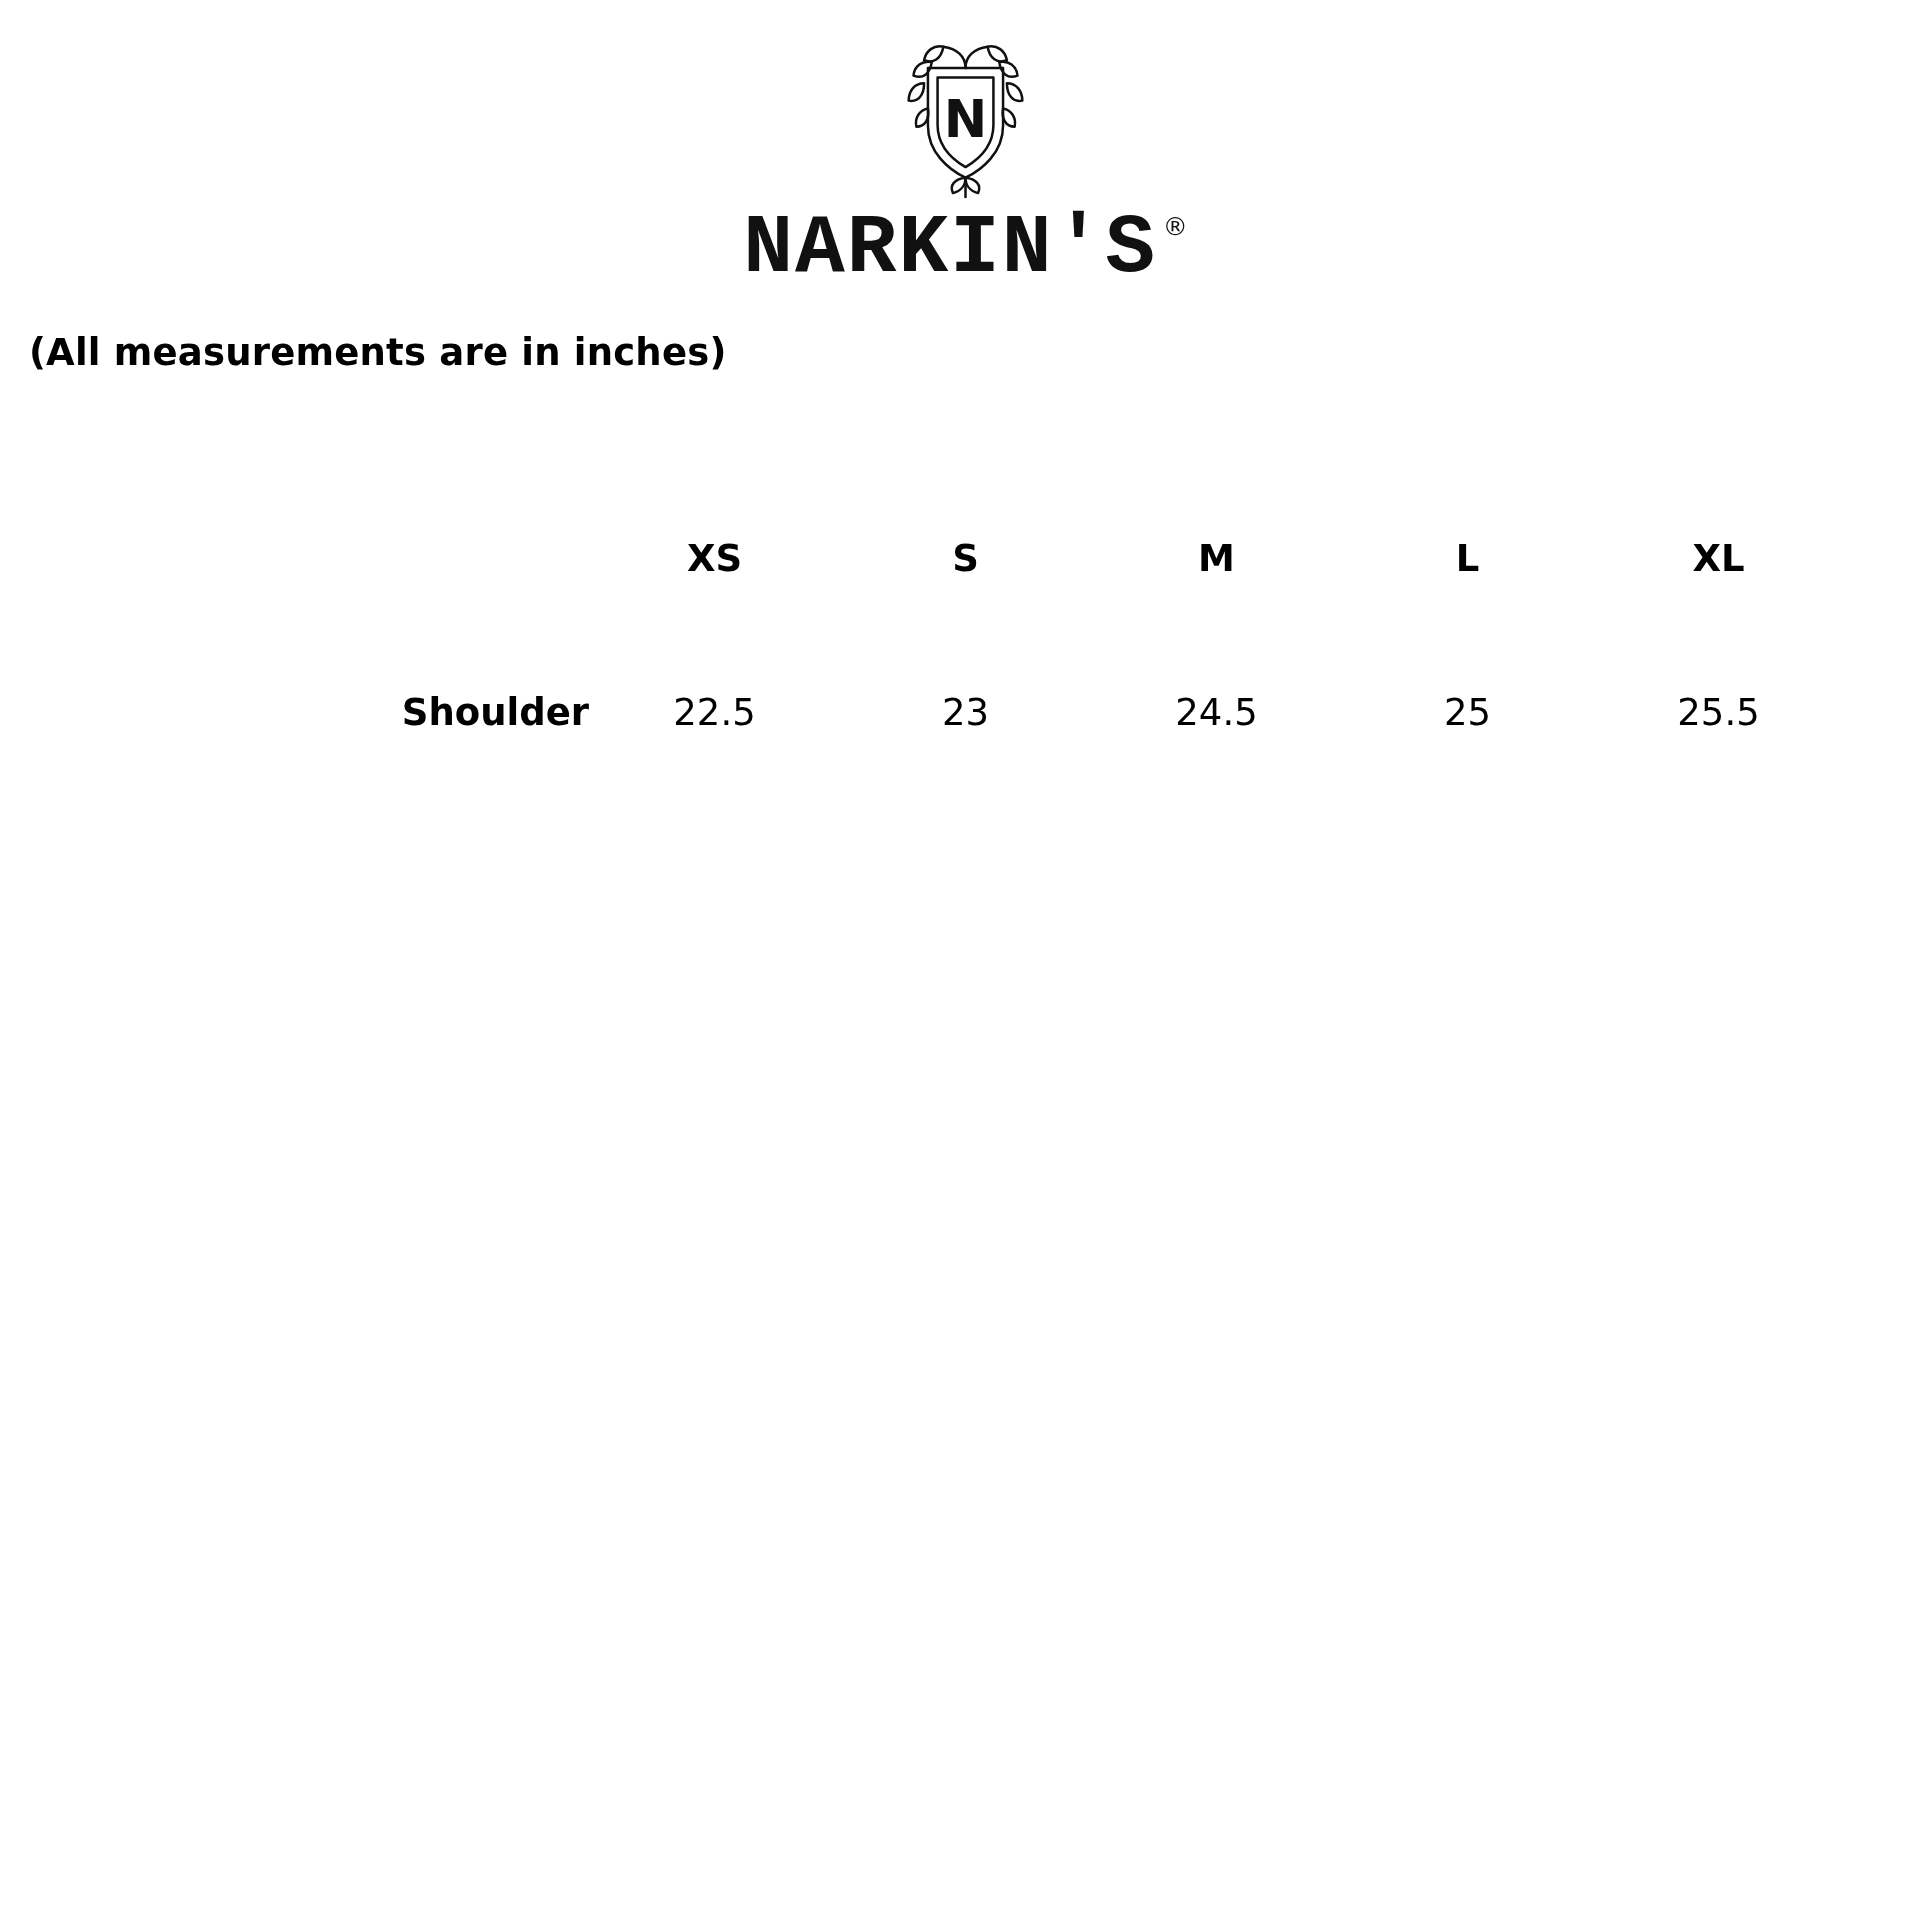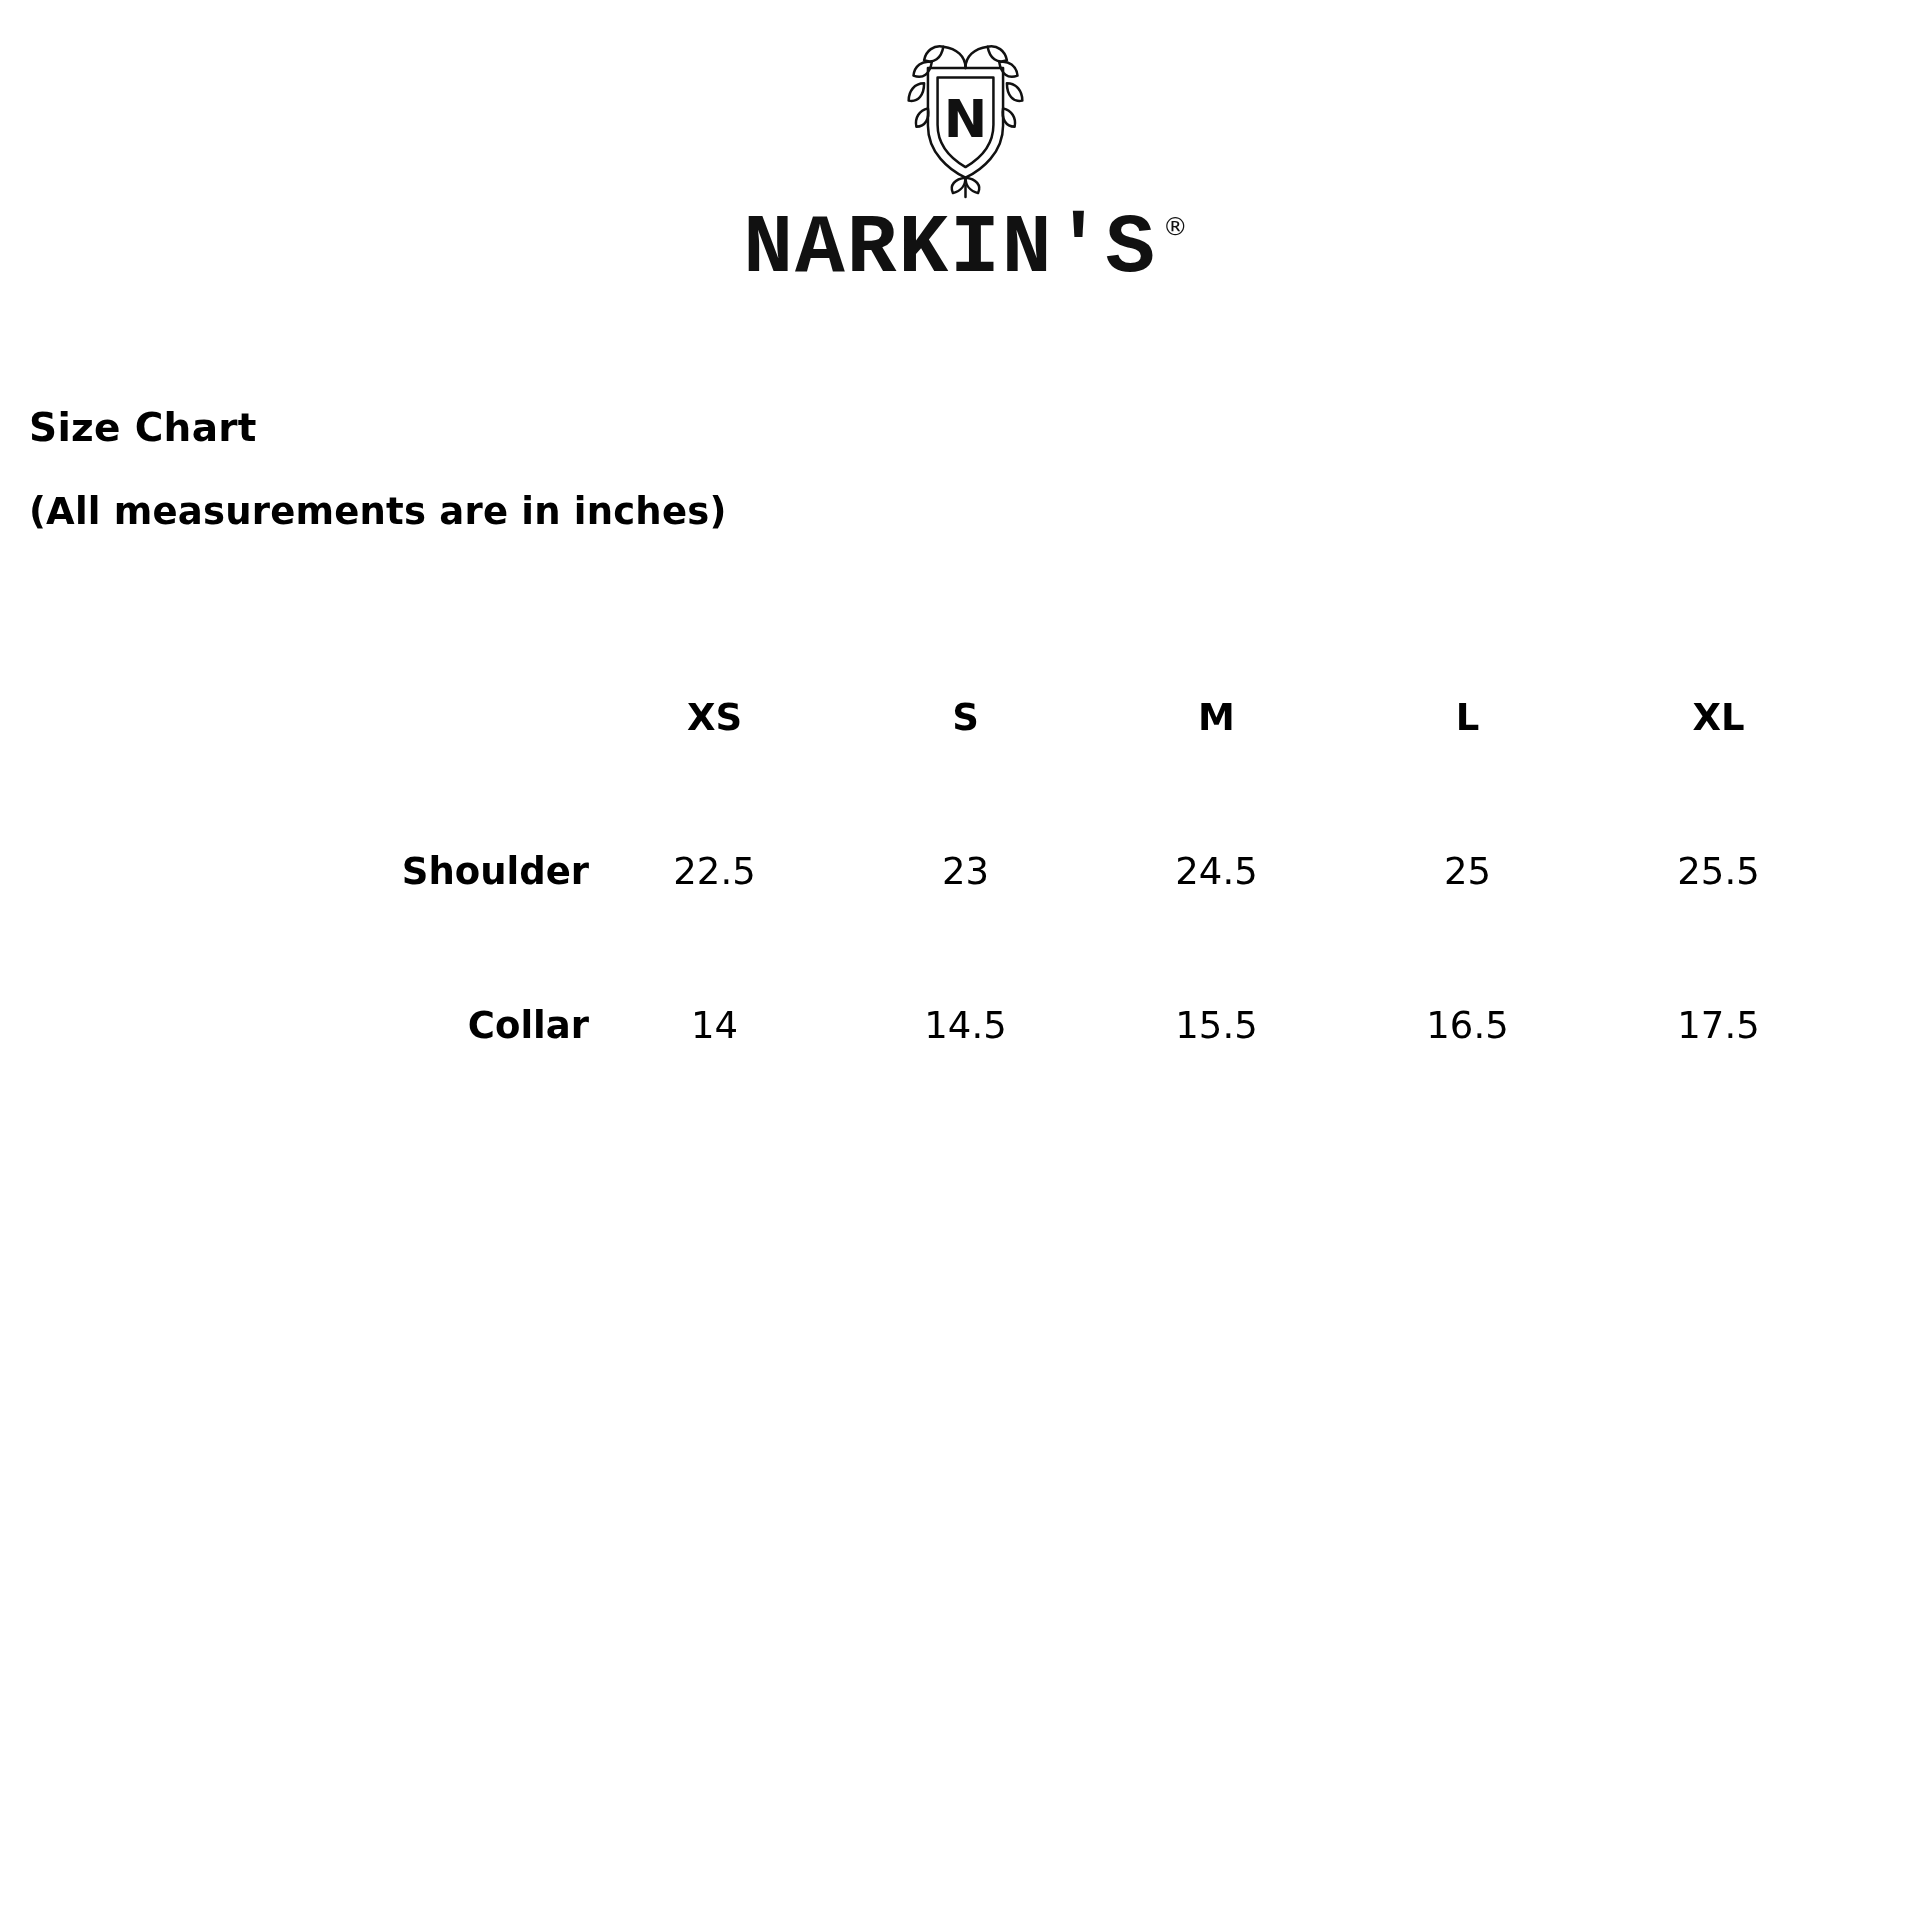--- a/index.html
+++ b/index.html
@@ -147,21 +147,20 @@
         <text x="95" y="108" text-anchor="middle" font-family="DejaVu Sans, sans-serif" font-size="54" font-weight="700" fill="#111111">N</text>
       </svg>
     </span>
 
     <div class="brand-name-row">
       <span class="brand-name">NARKIN'S</span>
       <span class="brand-reg">®</span>
     </div>
   </div>
 
-  <div class="title">Size Chart</div>
   <div class="subtitle">(All measurements are in inches)</div>
 
   <div class="chart-wrap">
     <table class="size-chart">
       <colgroup>
         <col class="label-col">
         <col class="size-col">
         <col class="size-col">
         <col class="size-col">
         <col class="size-col">
@@ -179,26 +178,18 @@
       </thead>
       <tbody>
         <tr>
           <td class="row-label">Shoulder</td>
           <td class="value">22.5</td>
           <td class="value">23</td>
           <td class="value">24.5</td>
           <td class="value">25</td>
           <td class="value">25.5</td>
         </tr>
-        <tr>
-          <td class="row-label">Collar</td>
-          <td class="value">14</td>
-          <td class="value">14.5</td>
-          <td class="value">15.5</td>
-          <td class="value">16.5</td>
-          <td class="value">17.5</td>
-        </tr>
       </tbody>
     </table>
   </div>
 
 </div>
 
 
 </body></html>

